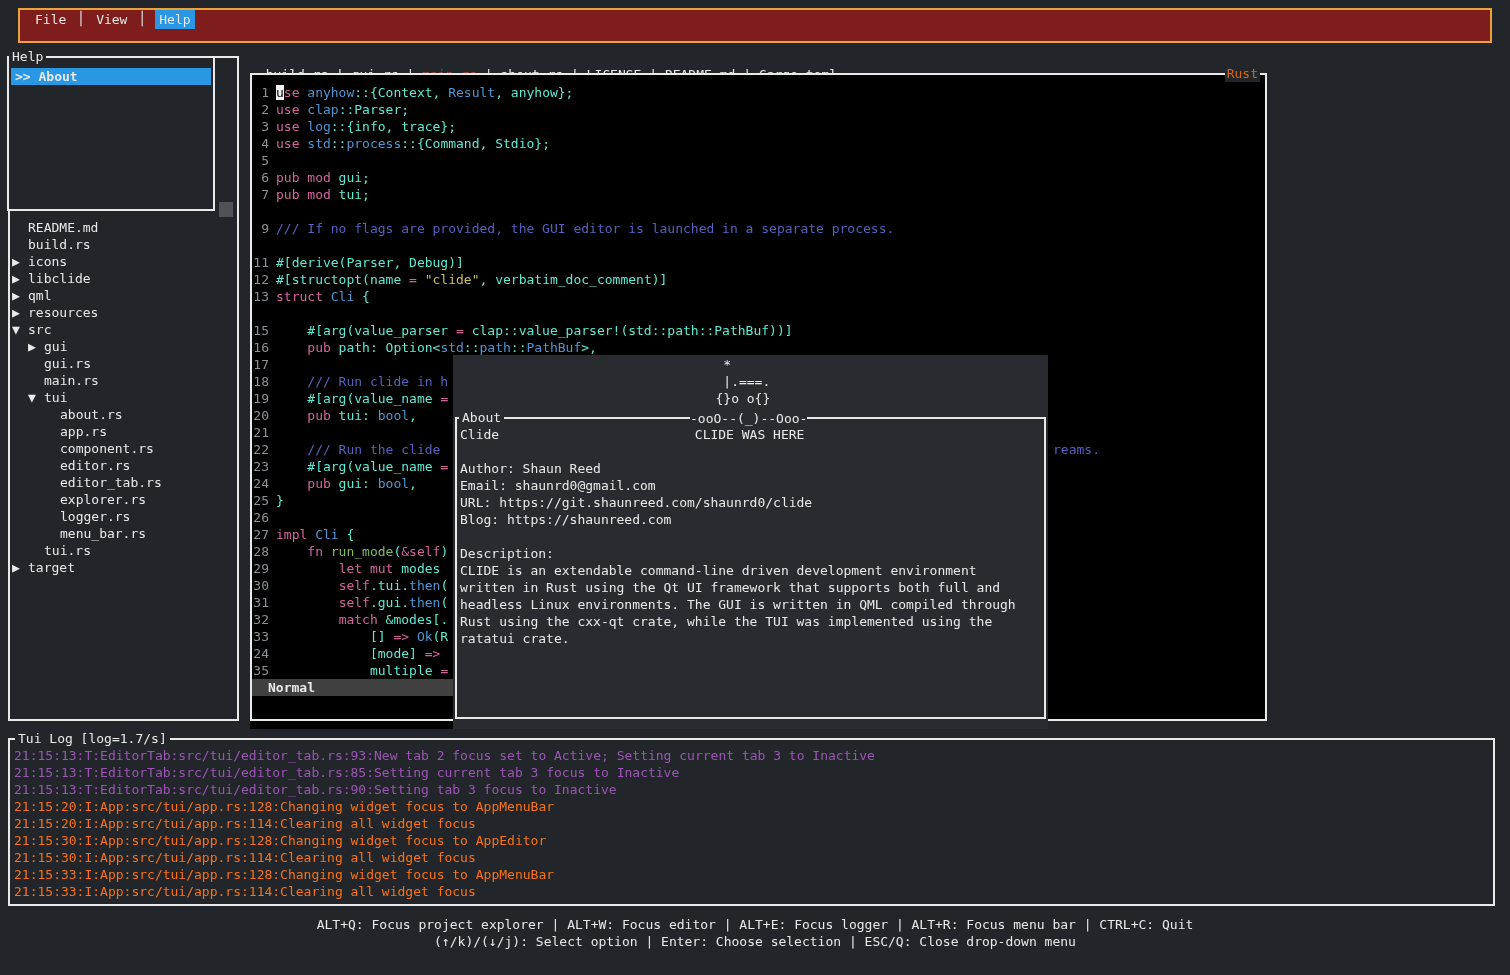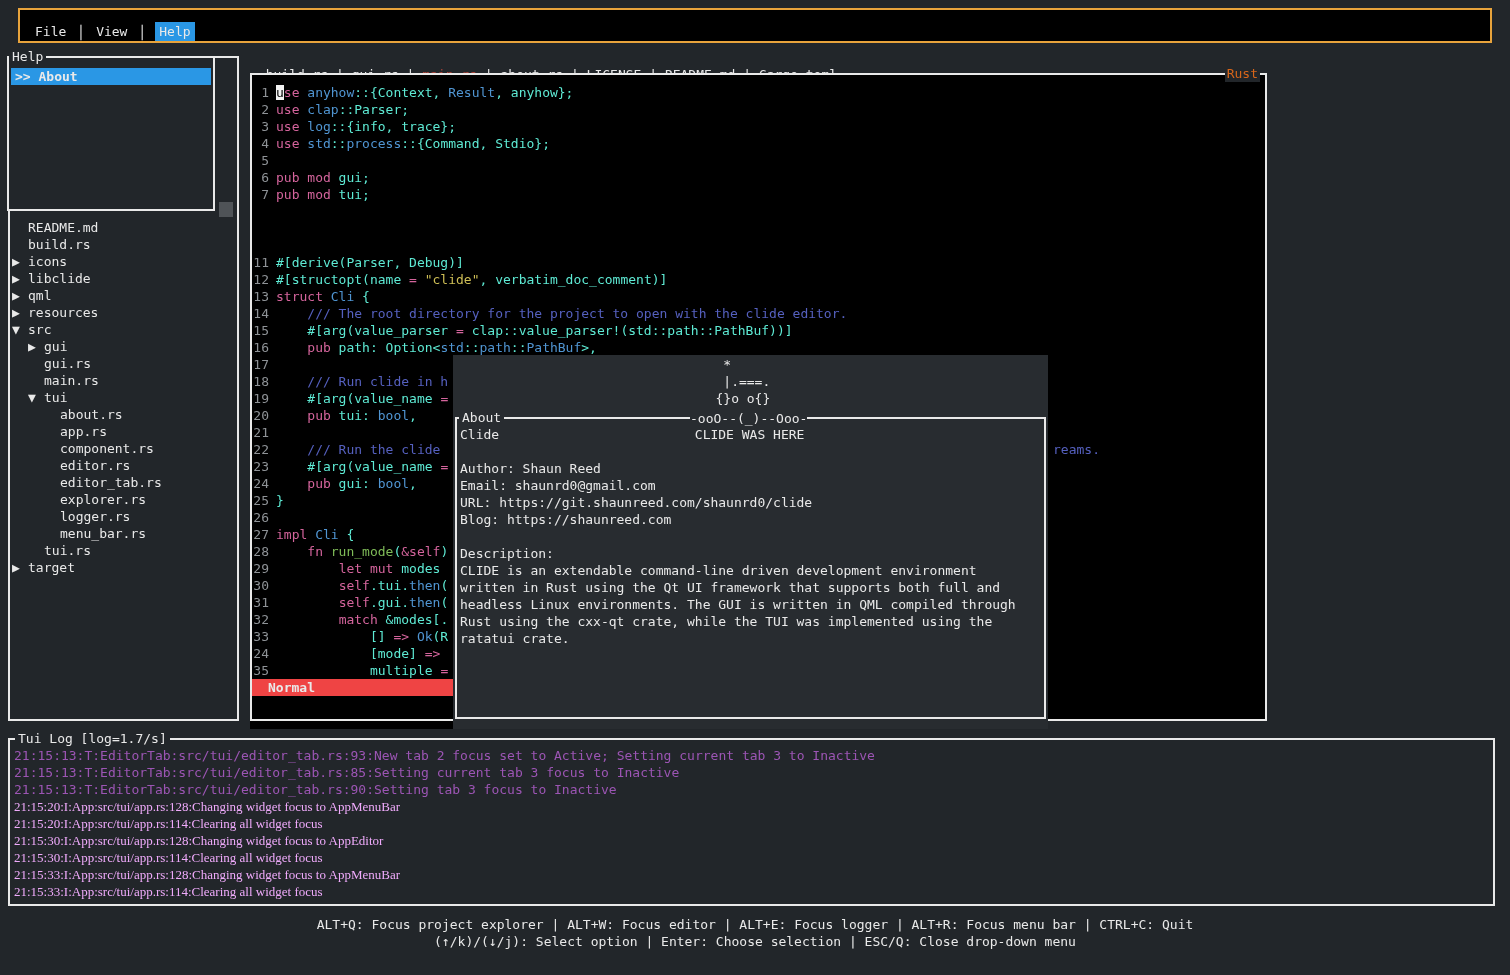--- a/index.html
+++ b/index.html
@@ -15,27 +15,27 @@
 
   
   .tok-pl  { color:#5eead4; }
   .tok-kw  { color:#d4649c; }
   .tok-ty  { color:#5095d2; }
   .tok-fn  { color:#7fbc58; }
   .tok-str { color:#cfbf56; }
   .tok-cmt { color:#5560bf; }
   .tok-cur { background:#f2f2f2; color:#000; }
   .tok-trace { color:#9c55b4; }
-  .tok-info  { color:#f0abfc;font-family:Liberation Serif, serif; }
+  .tok-info  { color:#f97316; }
 
   
   .menubar {
     left:18px; top:8px; width:1474px; height:35px;
-    border:2px solid #e8a33c; display:flex; align-items:flex-end;
-    padding-left:13px; background:#000000;
+    border:2px solid #e8a33c; display:flex; align-items:flex-start;
+    padding-left:13px; background:#7f1d1d;
   }
   .menuitem { padding:1px 2px; cursor:default; }
   .menuitem.sel { background:#2a97e5; padding:1px 4px; }
   .menusep { margin:0 9px; color:#e9e9e9; }
 
   
   .treepanel {
     left:8px; top:56px; width:231px; height:665px;
     border:2px solid #e9e9e9;
   }
@@ -71,21 +71,21 @@
     border:2px solid #e9e9e9; background:#000;
   }
   .rustbadge {
     position:absolute; right:5px; top:-10px; background:#22262a;
     color:#d8661a; padding:0 2px;
   }
   .eline { position:absolute; left:0; height:17px; white-space:pre; }
   .lnum { display:inline-block; width:17px; margin-right:7px; text-align:right; color:#8e9296; }
   .editorblackfoot { left:250px; top:721px; width:203px; height:8px; background:#000; }
   .statusmode {
-    left:252px; top:679px; width:201px; height:17px; background:#ef4444;
+    left:252px; top:679px; width:201px; height:17px; background:#404040;
     padding-left:16px; font-weight:bold; z-index:2;
   }
   .line22right { position:absolute; left:801px; top:366px; }
 
   
   .popup { left:453px; top:355px; width:595px; height:374px; background:#282c30; z-index:6; }
   .popup .arttop { position:absolute; left:239px; top:1px; white-space:pre; }
   .popupbox {
     position:absolute; left:2px; top:62px; width:591px; height:302px;
     border:2px solid #e9e9e9;
@@ -148,24 +148,24 @@
 
 <div class="abs editor">
   <span class="rustbadge">Rust</span>
   <div class="eline" style="top:9px"><span class="lnum">1</span><span><span class="tok-cur">u</span><span class="tok-kw">se</span><span class="tok-pl"> </span><span class="tok-ty">anyhow</span><span class="tok-pl">::{Context, </span><span class="tok-ty">Result</span><span class="tok-pl">, anyhow};</span></span></div>
   <div class="eline" style="top:26px"><span class="lnum">2</span><span><span class="tok-kw">use</span><span class="tok-pl"> </span><span class="tok-ty">clap</span><span class="tok-pl">::Parser;</span></span></div>
   <div class="eline" style="top:43px"><span class="lnum">3</span><span><span class="tok-kw">use</span><span class="tok-pl"> </span><span class="tok-ty">log</span><span class="tok-pl">::{info, trace};</span></span></div>
   <div class="eline" style="top:60px"><span class="lnum">4</span><span><span class="tok-kw">use</span><span class="tok-pl"> </span><span class="tok-ty">std</span><span class="tok-pl">::</span><span class="tok-ty">process</span><span class="tok-pl">::{Command, Stdio};</span></span></div>
   <div class="eline" style="top:77px"><span class="lnum">5</span><span></span></div>
   <div class="eline" style="top:94px"><span class="lnum">6</span><span><span class="tok-kw">pub</span><span class="tok-pl"> </span><span class="tok-kw">mod</span><span class="tok-pl"> gui;</span></span></div>
   <div class="eline" style="top:111px"><span class="lnum">7</span><span><span class="tok-kw">pub</span><span class="tok-pl"> </span><span class="tok-kw">mod</span><span class="tok-pl"> tui;</span></span></div>
+  <div class="eline" style="top:145px"><span class="lnum">9</span><span><span class="tok-cmt">/// If no flags are provided, the GUI editor is launched in a separate process.</span></span></div>
   <div class="eline" style="top:179px"><span class="lnum">11</span><span><span class="tok-pl">#[derive(Parser, Debug)]</span></span></div>
   <div class="eline" style="top:196px"><span class="lnum">12</span><span><span class="tok-pl">#[structopt(name </span><span class="tok-kw">=</span><span class="tok-pl"> </span><span class="tok-str">"clide"</span><span class="tok-pl">, verbatim_doc_comment)]</span></span></div>
   <div class="eline" style="top:213px"><span class="lnum">13</span><span><span class="tok-kw">struct</span><span class="tok-pl"> </span><span class="tok-ty">Cli</span><span class="tok-pl"> {</span></span></div>
-  <div class="eline" style="top:230px"><span class="lnum">14</span><span><span class="tok-cmt">    /// The root directory for the project to open with the clide editor.</span></span></div>
   <div class="eline" style="top:247px"><span class="lnum">15</span><span><span class="tok-pl">    #[arg(value_parser </span><span class="tok-kw">=</span><span class="tok-pl"> clap::value_parser!(std::path::PathBuf))]</span></span></div>
   <div class="eline" style="top:264px"><span class="lnum">16</span><span><span class="tok-kw">    pub</span><span class="tok-pl"> path: Option&lt;</span><span class="tok-ty">std</span><span class="tok-pl">::</span><span class="tok-ty">path</span><span class="tok-pl">::</span><span class="tok-ty">PathBuf</span><span class="tok-pl">&gt;,</span></span></div>
   <div class="eline" style="top:281px"><span class="lnum">17</span><span></span></div>
   <div class="eline" style="top:298px"><span class="lnum">18</span><span><span class="tok-cmt">    /// Run clide in h</span></span></div>
   <div class="eline" style="top:315px"><span class="lnum">19</span><span><span class="tok-pl">    #[arg(value_name </span><span class="tok-kw">=</span></span></div>
   <div class="eline" style="top:332px"><span class="lnum">20</span><span><span class="tok-kw">    pub</span><span class="tok-pl"> tui: </span><span class="tok-ty">bool</span><span class="tok-pl">,</span></span></div>
   <div class="eline" style="top:349px"><span class="lnum">21</span><span></span></div>
   <div class="eline" style="top:366px"><span class="lnum">22</span><span><span class="tok-cmt">    /// Run the clide </span></span></div>
   <div class="eline" style="top:383px"><span class="lnum">23</span><span><span class="tok-pl">    #[arg(value_name </span><span class="tok-kw">=</span></span></div>
   <div class="eline" style="top:400px"><span class="lnum">24</span><span><span class="tok-kw">    pub</span><span class="tok-pl"> gui: </span><span class="tok-ty">bool</span><span class="tok-pl">,</span></span></div>

